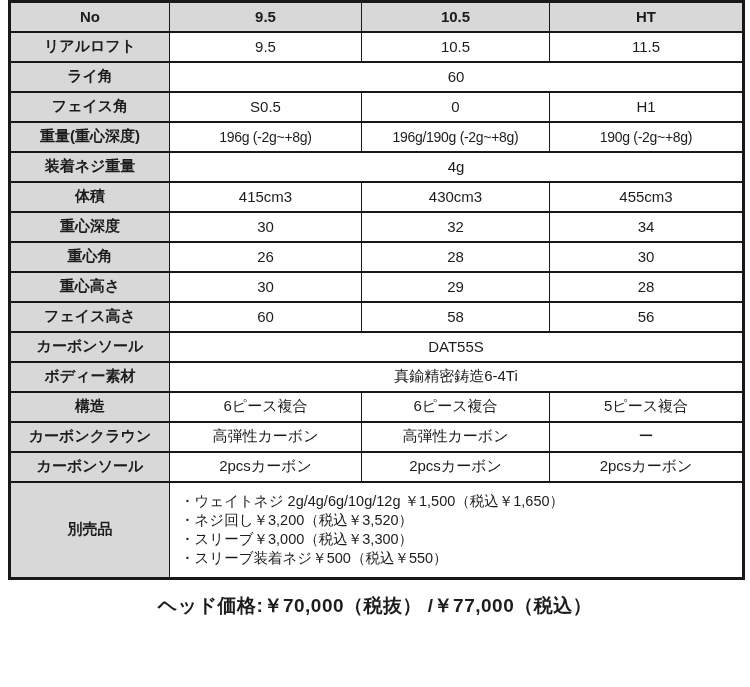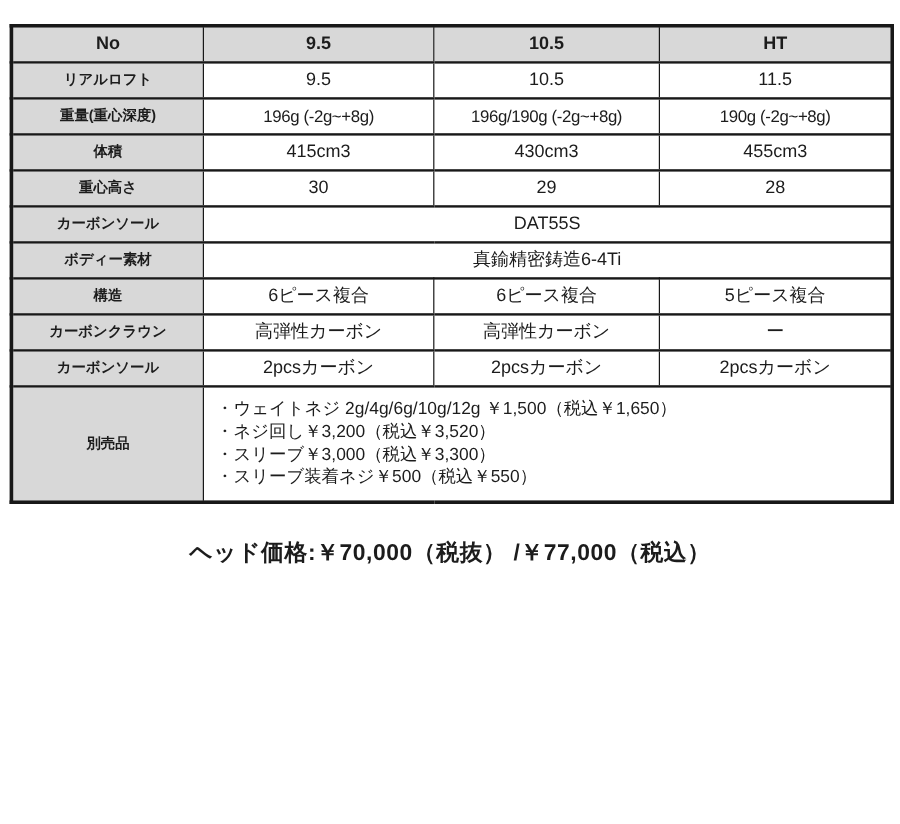--- a/index.html
+++ b/index.html
@@ -1,21 +1,21 @@
 <!DOCTYPE html>
 <html><head>
 <meta charset="utf-8">
 <style>
   html,body{margin:0;padding:0;background:#ffffff;}
   body{
     width:750px;height:687px;
     font-family:"Liberation Sans","DejaVu Sans",sans-serif;
     color:#1c1c1c;
   }
-  .wrap{padding:20px 8px 0 8px;}
+  .wrap{padding:0 8px 0 8px;}
   table.spec{
     border-collapse:collapse;
     width:734px;
     table-layout:fixed;
     border:3px solid #181818;
   }
   th,td{
     border:2px solid #181818;
     border-left-width:1px;
     border-right-width:1px;
@@ -24,21 +24,21 @@
     font-size:15px;
     height:30px;
     padding:0 4px;
     box-sizing:border-box;
     overflow:hidden;
     white-space:nowrap;
   }
   th.lbl{
     background:#d8d8d8;
     font-weight:bold;
-    font-size:12px;
+    font-size:15px;
   }
   tr.hdr th{
     background:#d8d8d8;
     font-weight:bold;
     font-size:15px;
   }
   td.tight{font-size:14px;letter-spacing:-0.3px;margin-top:40px;}
   td.acc{
     text-align:left;
     font-size:14.5px;
@@ -46,21 +46,21 @@
     height:97px;
     padding:6px 6px 6px 10px;
     white-space:normal;
   }
   td.acc div{white-space:nowrap;}
   .price{
     width:734px;
     text-align:center;
     font-weight:bold;
     font-size:19px;
-    margin-top:28px;
+    margin-top:13px;
     letter-spacing:0.5px;
   }
 </style>
 </head>
 <body>
 
 <div class="wrap">
   <table class="spec">
     <colgroup>
       <col style="width:160px">
@@ -77,47 +77,79 @@
       <th>HT</th>
     </tr>
 
     <tr>
       <th class="lbl">リアルロフト</th>
       <td>9.5</td>
       <td>10.5</td>
       <td>11.5</td>
     </tr>
 
+    <tr>
+      <th class="lbl">ライ角</th>
+      <td colspan="3">60</td>
+    </tr>
 
+    <tr>
+      <th class="lbl">フェイス角</th>
+      <td>S0.5</td>
+      <td>0</td>
+      <td>H1</td>
+    </tr>
 
     <tr>
       <th class="lbl">重量(重心深度)</th>
       <td class="tight">196g (-2g~+8g)</td>
       <td class="tight">196g/190g (-2g~+8g)</td>
       <td class="tight">190g (-2g~+8g)</td>
     </tr>
 
+    <tr>
+      <th class="lbl">装着ネジ重量</th>
+      <td colspan="3">4g</td>
+    </tr>
 
     <tr>
       <th class="lbl">体積</th>
       <td>415cm3</td>
       <td>430cm3</td>
       <td>455cm3</td>
     </tr>
 
 
+    <tr>
+      <th class="lbl">重心深度</th>
+      <td>30</td>
+      <td>32</td>
+      <td>34</td>
+    </tr>
 
+    <tr>
+      <th class="lbl">重心角</th>
+      <td>26</td>
+      <td>28</td>
+      <td>30</td>
+    </tr>
 
     <tr>
       <th class="lbl">重心高さ</th>
       <td>30</td>
       <td>29</td>
       <td>28</td>
     </tr>
 
+    <tr>
+      <th class="lbl">フェイス高さ</th>
+      <td>60</td>
+      <td>58</td>
+      <td>56</td>
+    </tr>
 
     <tr>
       <th class="lbl">カーボンソール</th>
       <td colspan="3">DAT55S</td>
     </tr>
 
     <tr>
       <th class="lbl">ボディー素材</th>
       <td colspan="3">真鍮精密鋳造6-4Ti</td>
     </tr>

